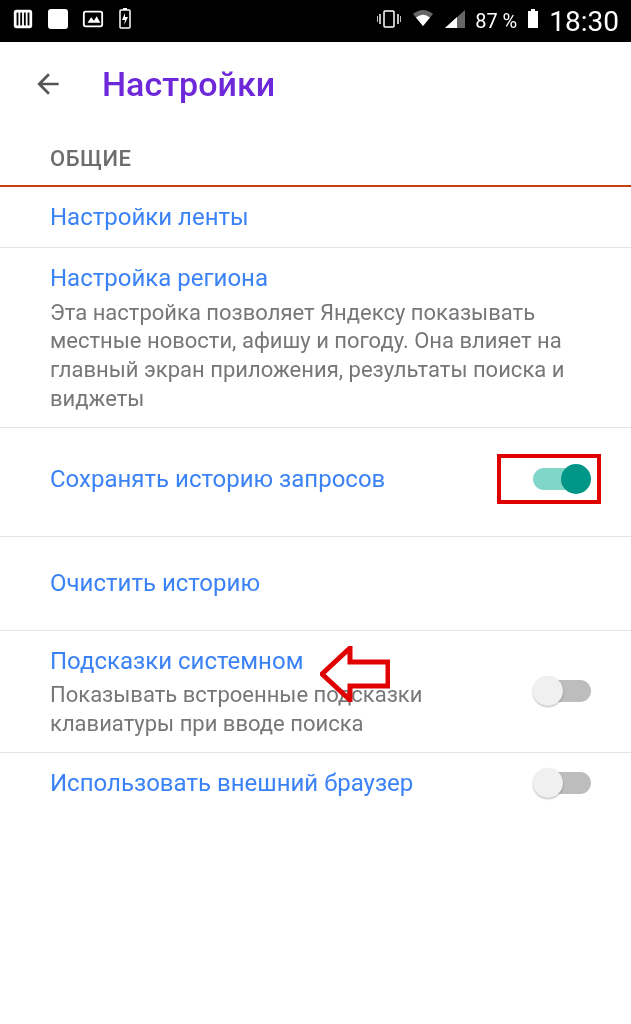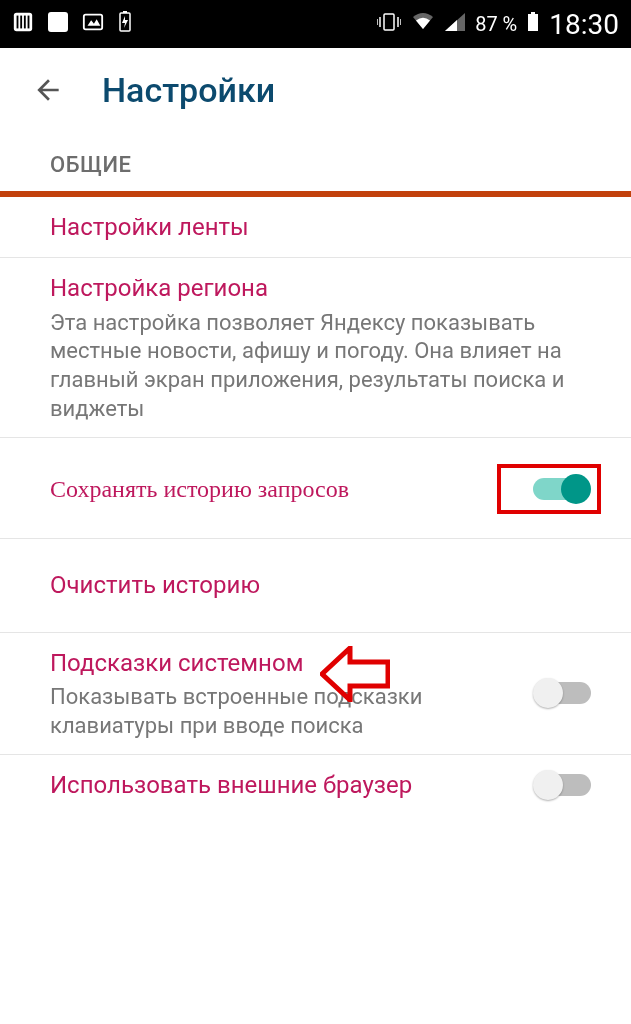--- a/index.html
+++ b/index.html
@@ -6,21 +6,21 @@
 body {
   width: 631px;
   height: 1024px;
   font-family: Roboto, Arial, sans-serif;
   background: #fff;
   overflow: hidden;
   position: relative;
 }
 
 .status-bar {
-  height: 48px;
+  height: 42px;
   background: #000;
   display: flex;
   align-items: center;
   justify-content: space-between;
   padding: 0 12px;
   color: #fff;
   font-size: 20px;
 }
 .status-left { display: flex; gap: 14px; align-items: center; }
 .status-right { display: flex; gap: 10px; align-items: center; }
@@ -36,43 +36,43 @@
   width: 36px;
   height: 36px;
   display: flex;
   align-items: center;
   justify-content: center;
   color: #555;
 }
 .header-title {
   font-size: 34px;
   font-weight: 500;
-  color: #0c4a6e;
+  color: #6d28d9;
 }
 
 .section-header {
   padding: 20px 50px 14px;
   color: #6d6d6d;
   font-size: 22px;
   font-weight: 500;
   letter-spacing: 0.5px;
-  border-bottom: 6px solid #c2410c;
+  border-bottom: 2px solid #c2410c;
 }
 
 .setting-row {
   padding: 14px 50px 14px 50px;
   border-bottom: 1px solid #e5e5e5;
   position: relative;
   display: flex;
   align-items: center;
 }
 .setting-text { flex: 1 1 auto; }
 .setting-title {
   font-size: 24px;
-  color: #be185d;
+  color: #3b82f6;
   line-height: 1.35;
 }
 .setting-desc {
   font-size: 22px;
   color: #777;
   line-height: 1.3;
   margin-top: 4px;
 }
 
 .toggle {
@@ -194,21 +194,21 @@
   </div>
 </div>
 
 <div class="setting-row">
   <div class="setting-text">
     <div class="setting-title">Настройка региона</div>
     <div class="setting-desc">Эта настройка позволяет Яндексу показывать местные новости, афишу и погоду. Она влияет на главный экран приложения, результаты поиска и виджеты</div>
   </div>
 </div>
 
-<div class="setting-row" style="padding-top:26px;padding-bottom:24px;padding-right:30px;font-family:Liberation Serif, serif;">
+<div class="setting-row" style="padding-top:26px;padding-bottom:32px;padding-right:30px;">
   <div class="setting-text">
     <div class="setting-title">Сохранять историю запросов</div>
   </div>
   <div class="highlight-box">
     <div class="toggle on">
       <div class="track"></div>
         <div class="thumb"></div>
     </div>
   </div>
 </div>
@@ -225,21 +225,21 @@
     <div class="setting-desc">Показывать встроенные подсказки клавиатуры при вводе поиска</div>
   </div>
   <div class="toggle off">
     <div class="track"></div>
       <div class="thumb"></div>
   </div>
 </div>
 
 <div class="setting-row" style="border-bottom:none;padding-right:40px;">
   <div class="setting-text">
-    <div class="setting-title">Использовать внешние браузер</div>
+    <div class="setting-title">Использовать внешний браузер</div>
   </div>
   <div class="toggle off">
     <div class="track"></div>
       <div class="thumb"></div>
   </div>
 </div>
 
 <svg class="arrow-annotation" width="70" height="56" viewBox="0 0 70 56">
   <path d="M 68 16 L 30 16 L 30 2 L 2 28 L 30 54 L 30 40 L 68 40 Z" fill="none" stroke="#e00000" stroke-width="5" stroke-linejoin="miter"></path>
 </svg>

